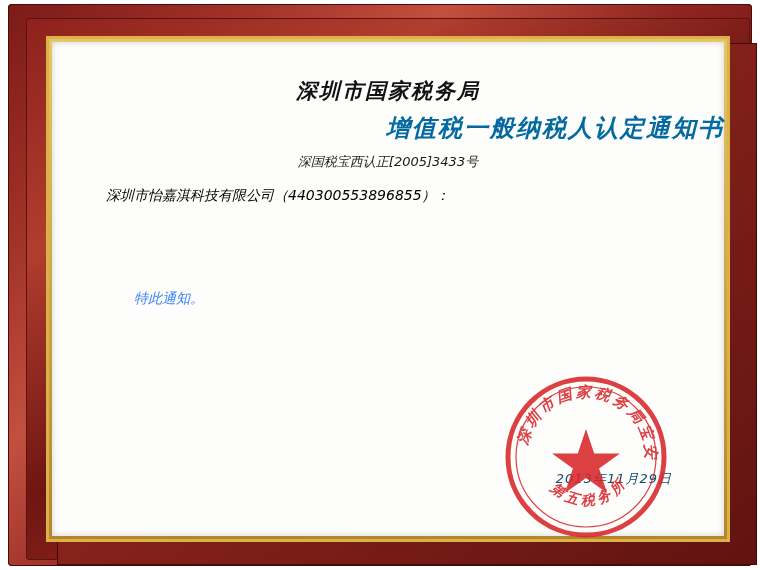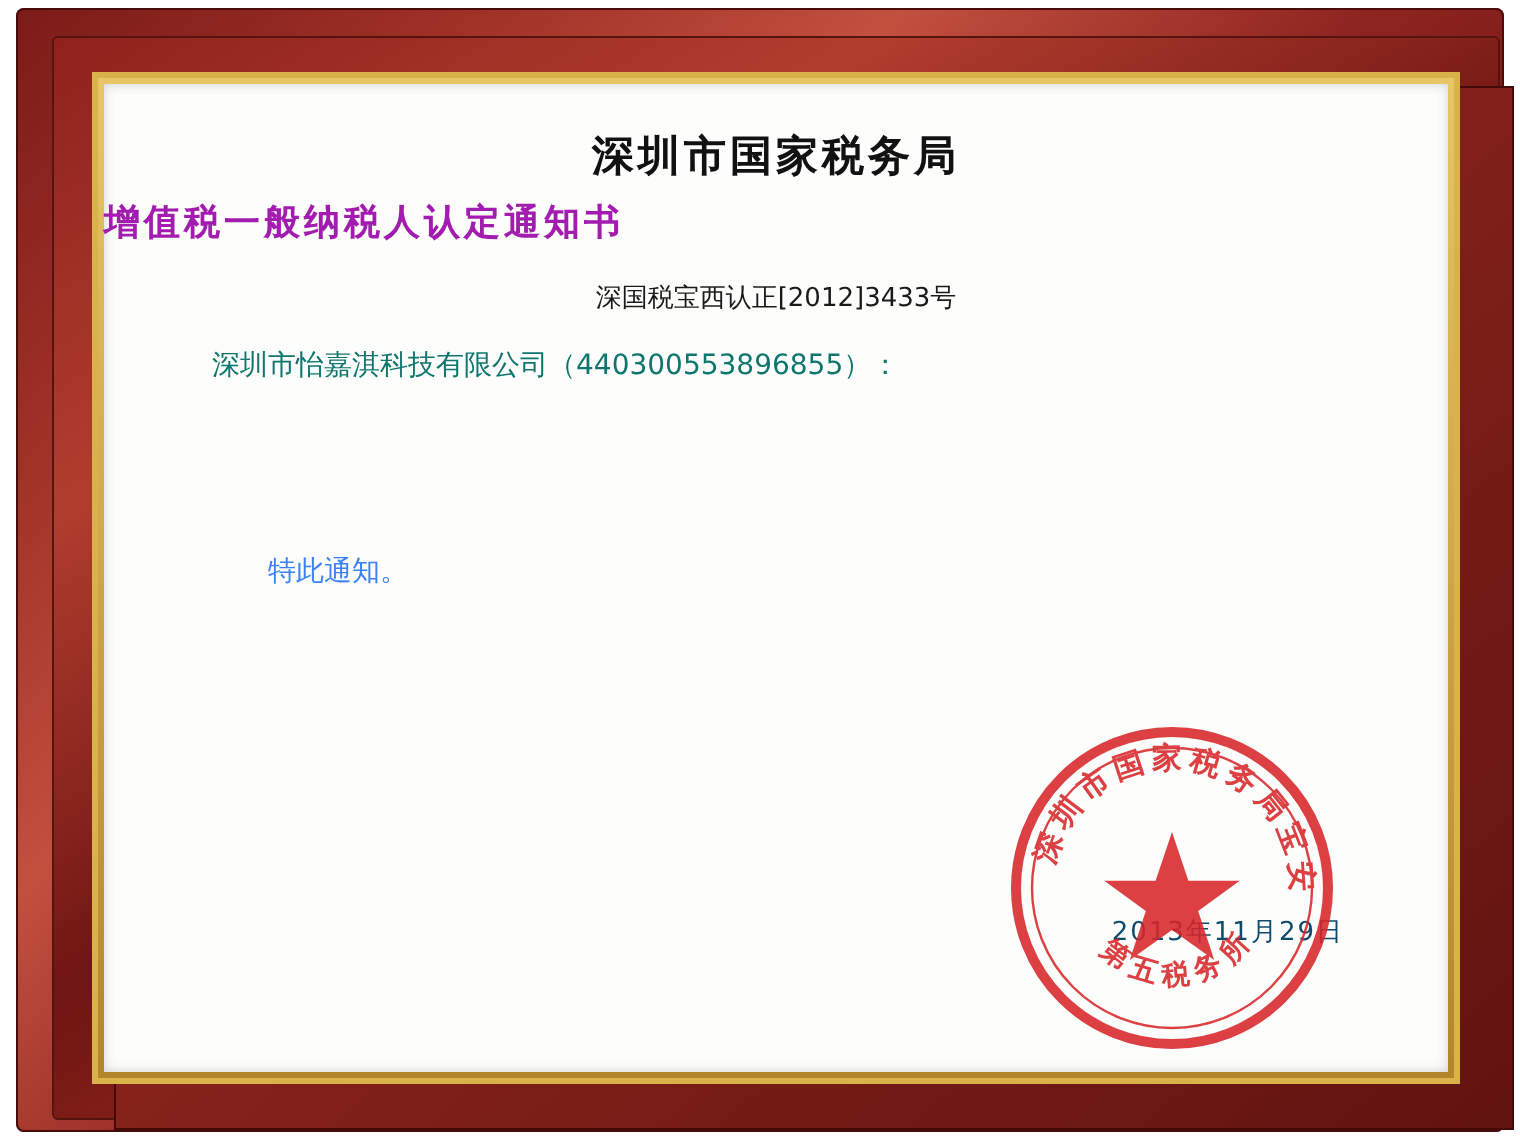--- a/index.html
+++ b/index.html
@@ -65,61 +65,62 @@
     height: 494px;
     background: #fdfdfb;
     box-sizing: border-box;
     box-shadow: 0 0 6px rgba(0,0,0,0.18) inset;
   }
 
   
   .cert {
     position: absolute;
     left: 0;
-    top: 0;
+    top: 13px;
     width: 672px;
     height: 494px;
     font-family: "DejaVu Sans", "Liberation Sans", sans-serif;
     color: #1a1a1a;
+    font-style: italic;
   }
   .title-1 {
     position: absolute;
     top: 22px;
     width: 100%;
     text-align: center;
     font-size: 21px;
     font-weight: bold;
     letter-spacing: 2px;
     color: #111;
   }
   .title-2 {
     position: absolute;
     top: 57px;
     width: 100%;
-    text-align: left;
-    font-size: 18px;
+    text-align: right;
+    font-size: 24px;
     font-weight: bold;
     letter-spacing: 2px;
-    color: #a21caf;
+    color: #0369a1;
   }
   .doc-no {
     position: absolute;
     top: 98px;
     width: 100%;
     text-align: center;
     font-size: 13px;
     color: #1a1a1a;
   }
   .company-line {
     position: absolute;
     top: 132px;
     left: 54px;
     right: 40px;
     font-size: 14px;
-    color: #0f766e;
+    color: #000000;
   }
   .body-para {
     position: absolute;
     top: 172px;
     left: 54px;
     right: 44px;
     font-size: 14px;
     line-height: 30px;
     color: #111;
     text-indent: 28px;
@@ -160,21 +161,21 @@
   </div>
   <div class="gold-line"></div>
   <div class="mat">
 
     <div class="cert">
 
       <div class="title-1">深圳市国家税务局</div>
 
       <div class="title-2">增值税一般纳税人认定通知书</div>
 
-      <div class="doc-no">深国税宝西认正[2012]3433号</div>
+      <div class="doc-no">深国税宝西认正[2005]3433号</div>
 
       <div class="company-line">深圳市怡嘉淇科技有限公司（440300553896855）：</div>
 
 
       <div class="notice-line">特此通知。</div>
 
       <div class="date-line">2013年11月29日</div>
 
       <div class="seal">
         <svg width="168" height="168" viewBox="0 0 168 168" xmlns="http://www.w3.org/2000/svg">

